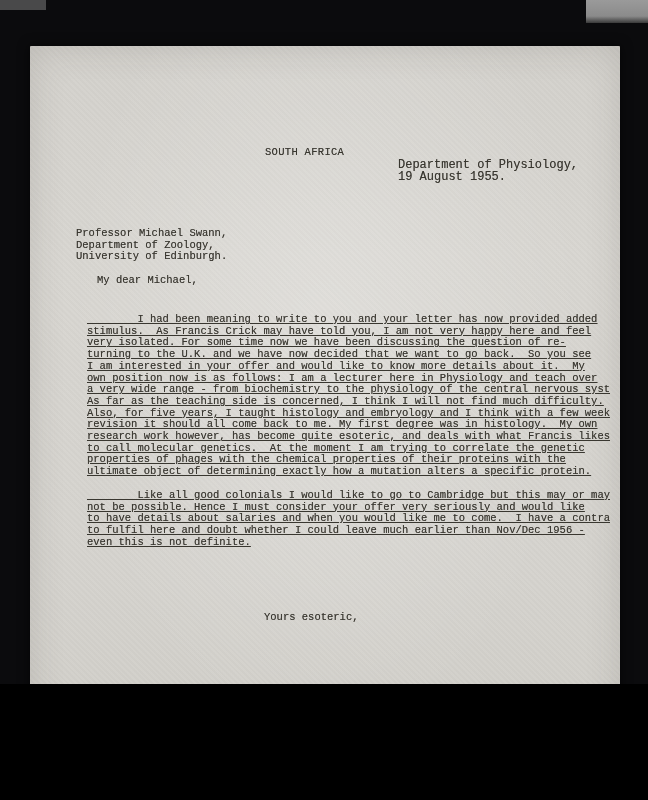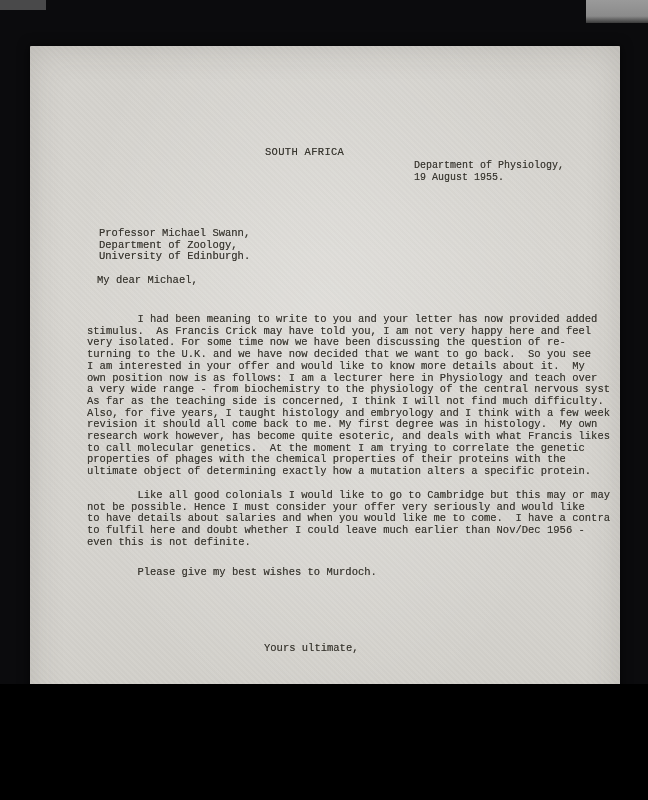--- a/index.html
+++ b/index.html
@@ -41,43 +41,43 @@
   }
   .pre { white-space: pre; }
   .letterhead {
     position: absolute;
     left: 235px; top: 100px;
     font-size: 10.5px;
     letter-spacing: 0.3px;
   }
   .dateblock {
     position: absolute;
-    left: 384px; top: 114px;
-    font-size: 10px;
+    left: 368px; top: 114px;
+    font-size: 12px;
     line-height: 11.7px;
   }
   .recipient {
     position: absolute;
-    left: 69px; top: 182px;
+    left: 46px; top: 182px;
     font-size: 10.5px;
     line-height: 11.7px;
   }
   .salutation {
     position: absolute;
     left: 67px; top: 228px;
     font-size: 10.5px;
   }
   .body {
     position: absolute;
     left: 57px; top: 268px;
     width: 536px;
     font-size: 10.5px;
     line-height: 11.7px;
   }
-  .body p { margin: 0 0 12px 0; }
+  .body p { margin: 0 0 12px 0; text-decoration: underline; }
   .body p.regards { margin-top: 19px; }
   .signoff {
     margin-top: 64px;
     margin-left: 177px;
   }
   .stage, .paper { -webkit-font-smoothing: antialiased; }
   .ink { text-shadow: 0 0 0.5px rgba(45,42,36,0.55); }
 </style>
 </head>
 <body>
@@ -114,18 +114,17 @@
 revision it should all come back to me. My first degree was in histology.  My own
 research work however, has become quite esoteric, and deals with what Francis likes
 to call molecular genetics.  At the moment I am trying to correlate the genetic
 properties of phages with the chemical properties of their proteins with the
 ultimate object of determining exactly how a mutation alters a specific protein.</p>
       <p class="pre">        Like all good colonials I would like to go to Cambridge but this may or may
 not be possible. Hence I must consider your offer very seriously and would like
 to have details about salaries and when you would like me to come.  I have a contra
 to fulfil here and doubt whether I could leave much earlier than Nov/Dec 1956 -
 even this is not definite.</p>
-      <p class="pre regards">        Please give my best wishes to Murdoch.</p>
-      <div class="signoff">Yours ultimate,</div>
+      <div class="signoff">Yours esoteric,</div>
     </div>
 
   </div>
 </div>
 
 </body></html>

